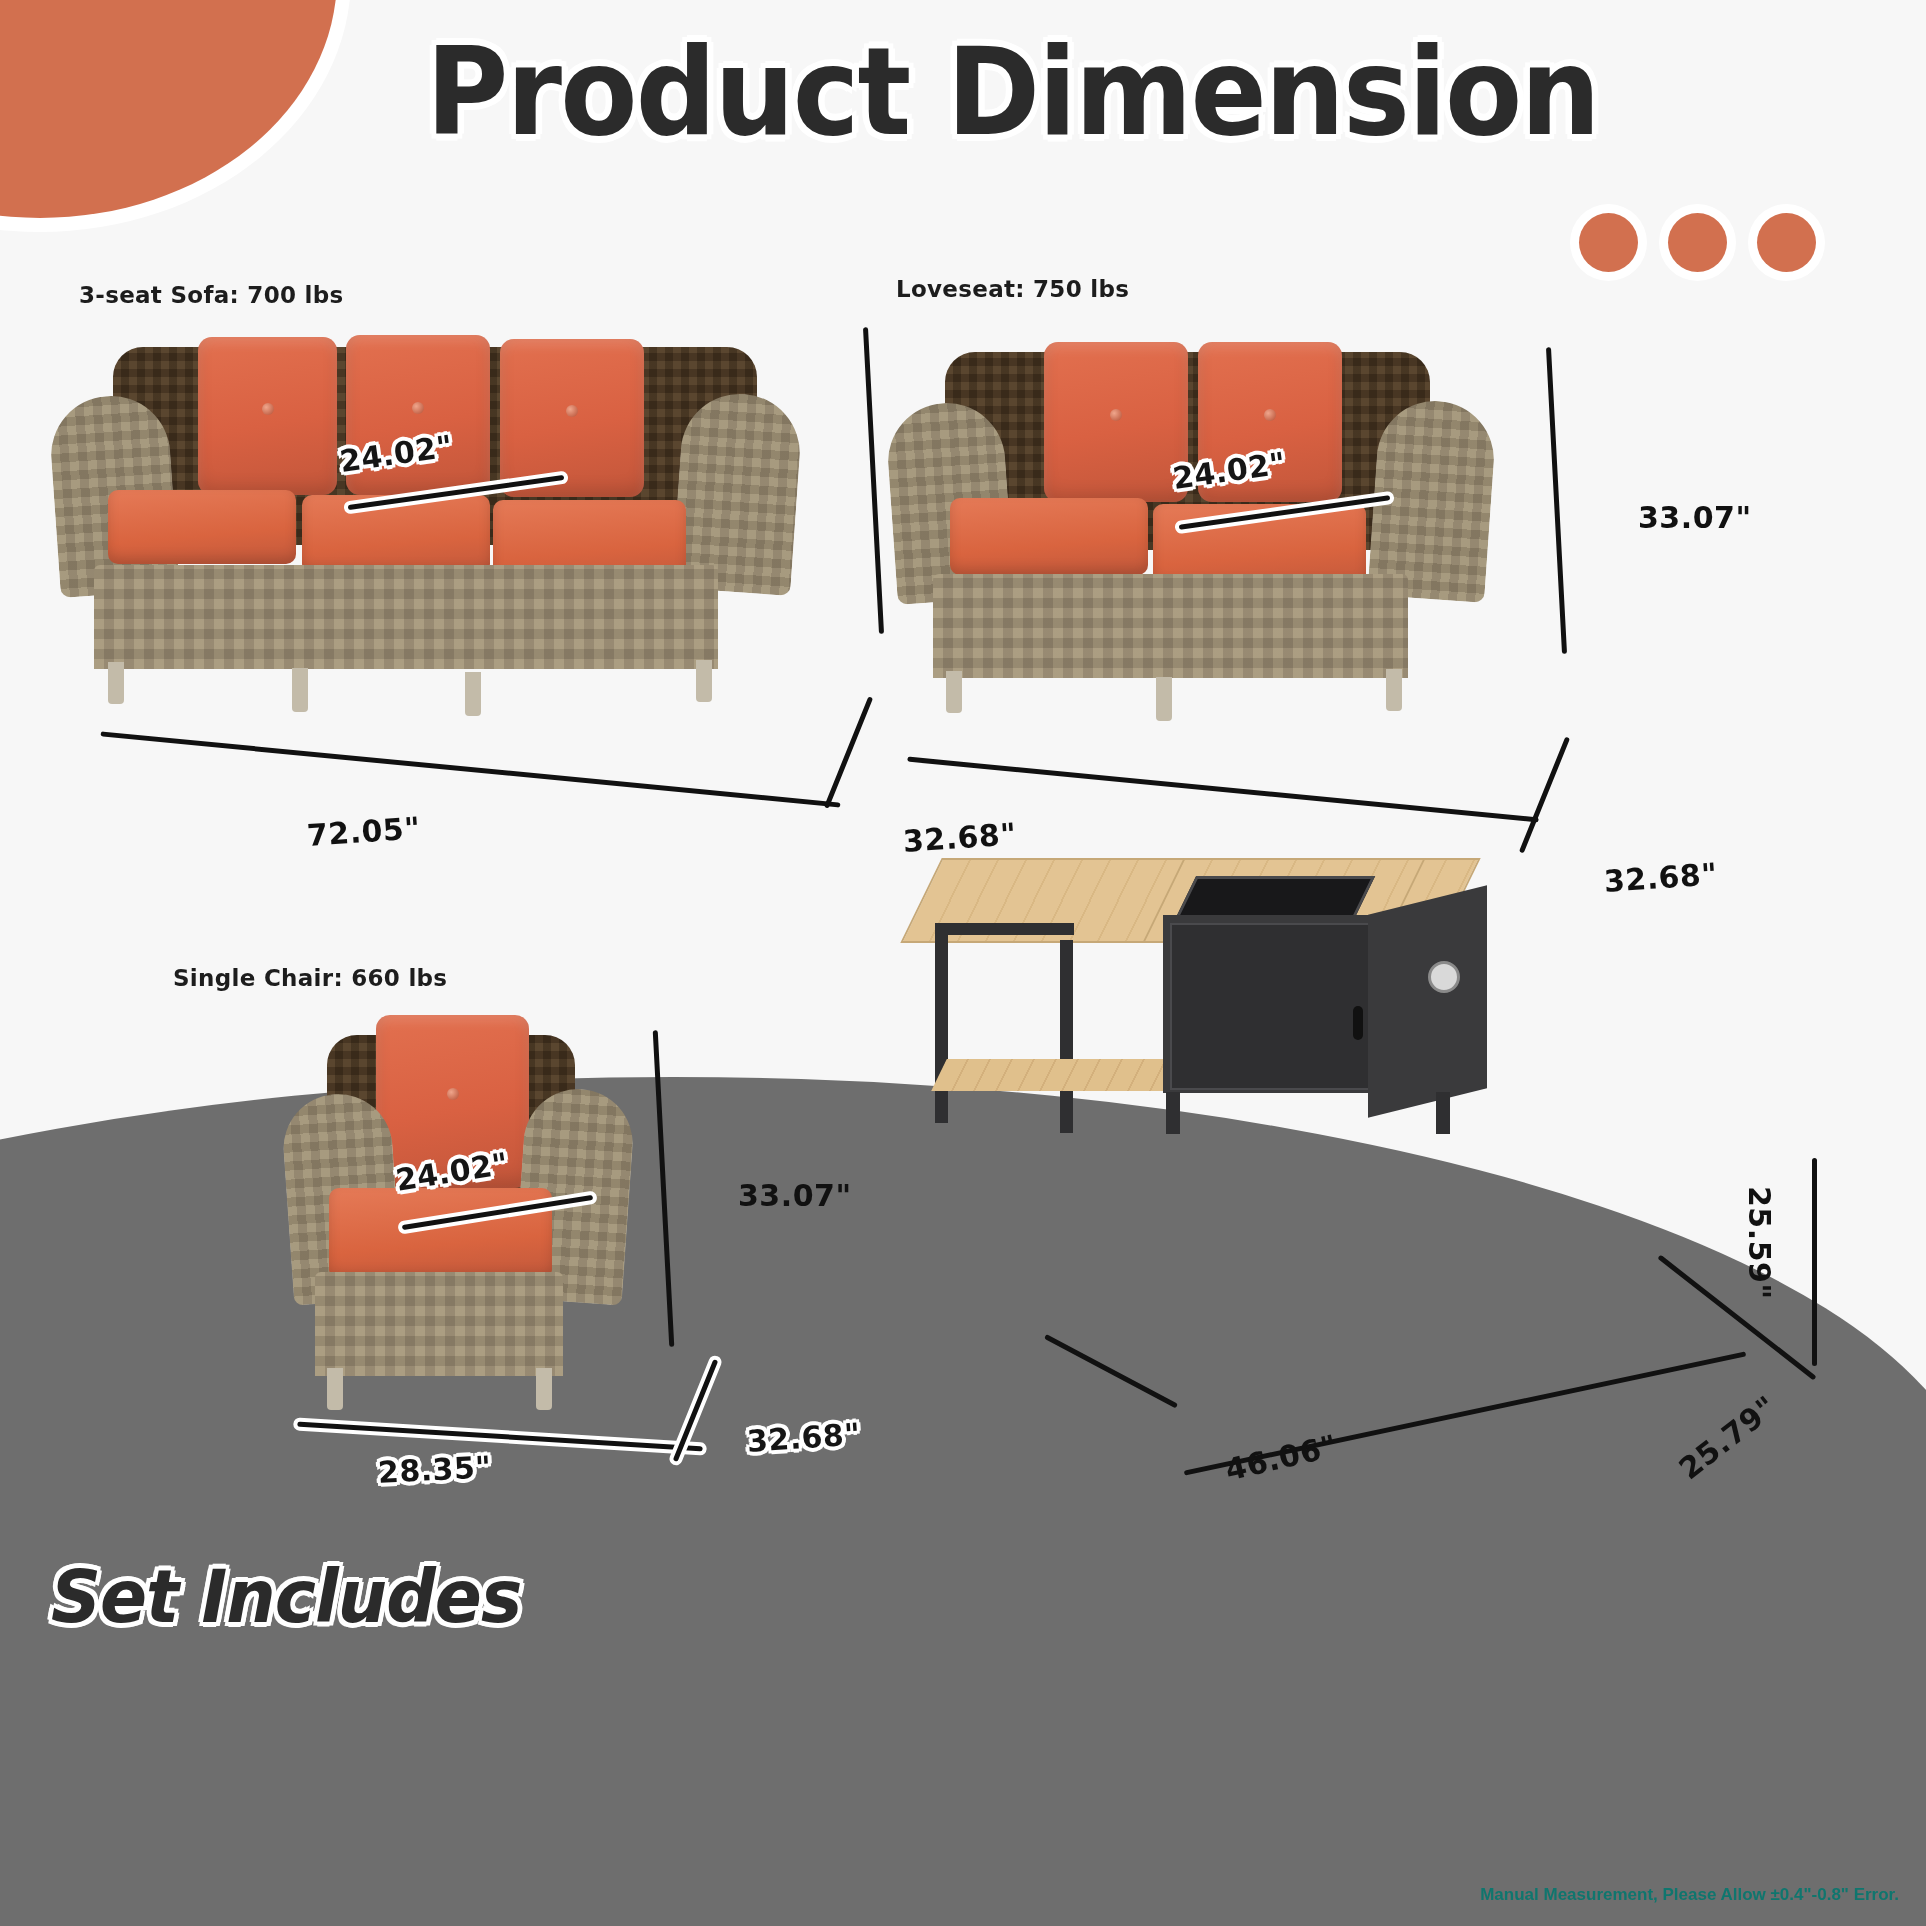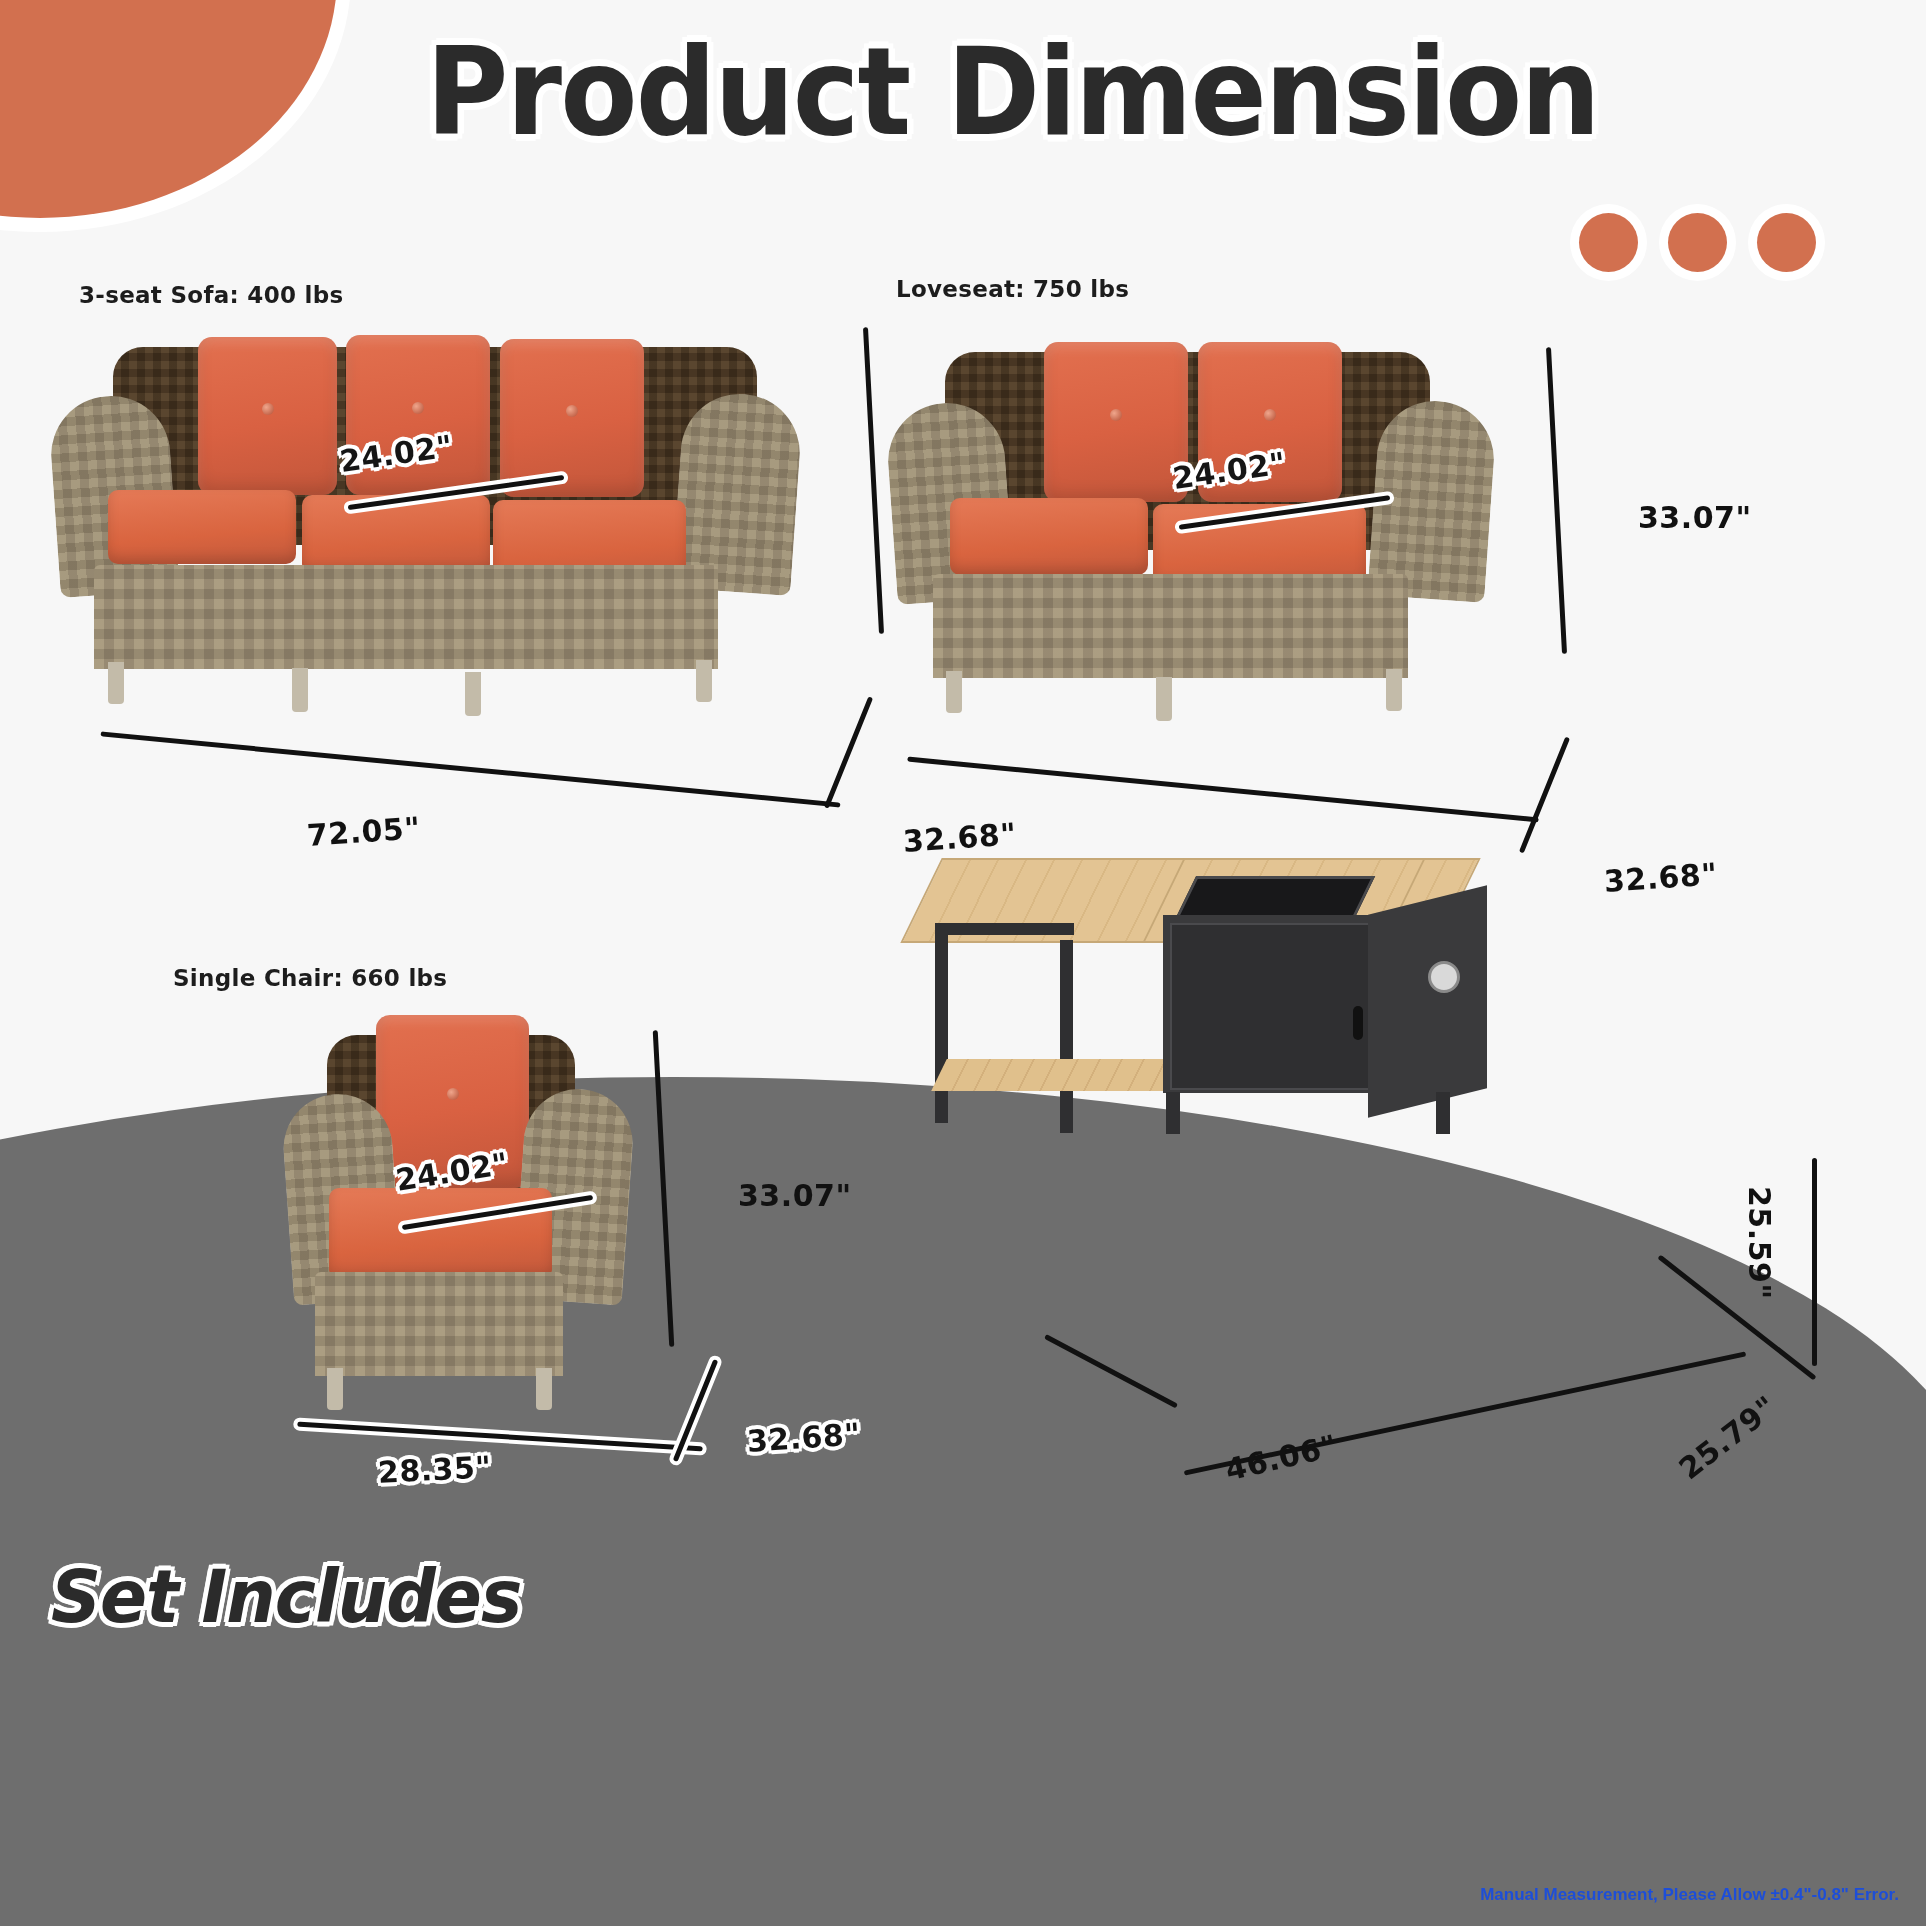--- a/index.html
+++ b/index.html
@@ -159,41 +159,41 @@
     letter-spacing:-0.5px;
     white-space:nowrap;
     transform:scaleX(.92);
     transform-origin:left center;
   }
   .footnote{
     position:absolute;right:28px;bottom:22px;
     font-family:"Liberation Sans",sans-serif;
     font-weight:bold;
     font-size:17px;
-    color:#1d4ed8;
+    color:#0f766e;
     white-space:nowrap;
   }
 </style>
 </head>
 <body style="background: rgb(247, 247, 247);">
 
 <div id="page">
 
   <div class="orange-blob" style="background: rgb(210, 112, 79);"></div>
   <div class="grey-blob" style="background: rgb(110, 110, 110);"></div>
   <div class="dots">
     <div class="dot" style="background: rgb(210, 112, 79);"></div>
     <div class="dot" style="background: rgb(210, 112, 79);"></div>
     <div class="dot" style="background: rgb(210, 112, 79);"></div>
   </div>
 
   <div class="title">Product Dimension</div>
 
   <div class="panel" style="left:79px;top:282px;">
-    <div class="panel-label">3-seat Sofa: 400 lbs</div>
+    <div class="panel-label">3-seat Sofa: 700 lbs</div>
   </div>
 
   <div class="art" style="position:absolute;left:54px;top:327px;width:752px;height:356px;">
 
     <div class="back-wicker" style="position:absolute;left:59px;top:20px;width:644px;height:198px;"></div>
 
     <div class="cushion" style="position:absolute;left:144px;top:10px;width:139px;height:158px;"></div>
     <div class="cushion" style="position:absolute;left:292px;top:8px;width:144px;height:160px;"></div>
     <div class="cushion" style="position:absolute;left:446px;top:12px;width:144px;height:158px;"></div>
 

